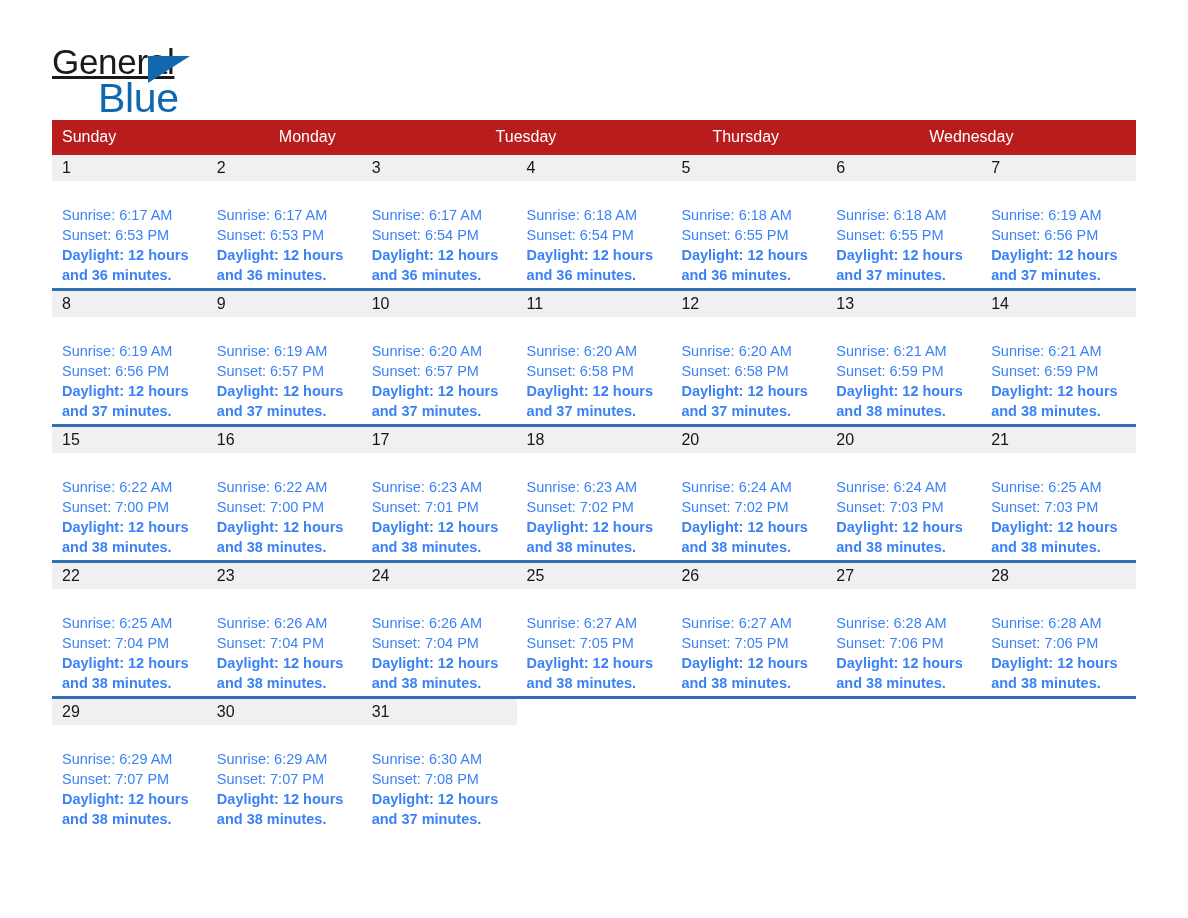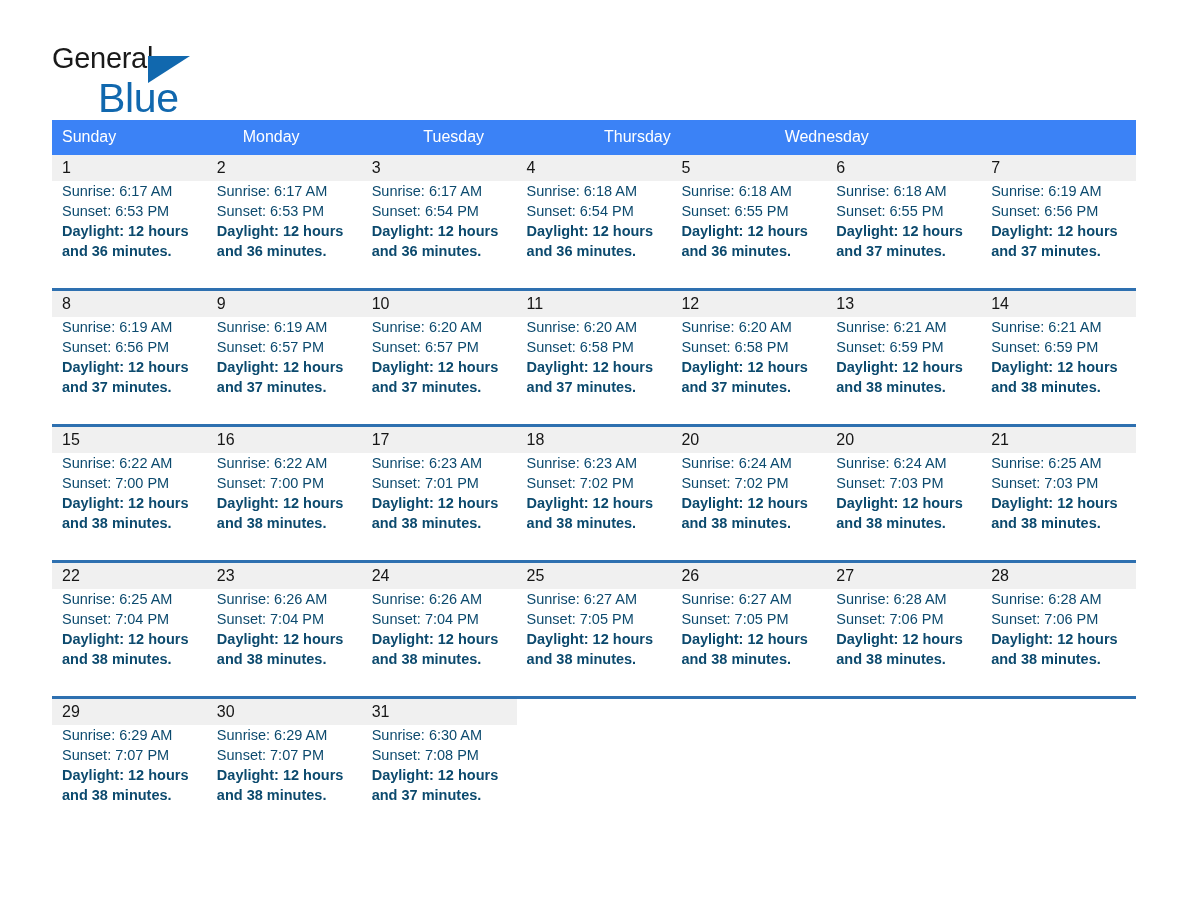--- a/index.html
+++ b/index.html
@@ -31,26 +31,27 @@
     height: 104px;
     box-sizing: border-box;
   }
   .brand {
     position: relative;
     width: 150px;
     height: 66px;
     line-height: 1;
   }
   .brand-top {
-    font-size: 29px;
+    font-size: 35px;
     color: #1a1a1a;
     letter-spacing: -0.3px;
     font-weight: 400;
     display: block;
     height: 36px;
+    text-decoration: underline;
   }
   .brand-tri {
     position: absolute;
     left: 96px;
     top: 12px;
     width: 0;
     height: 0;
     border-left: 42px solid #1168ae;
     border-bottom: 27px solid transparent;
   }
@@ -81,22 +82,22 @@
     white-space: nowrap;
   }
 
   
   .calendar {
     width: 1084px;
     margin-top: 16px;
   }
   .weekdays {
     display: grid;
-    grid-template-columns: repeat(6, 1fr);
-    background: #3b82f6;
+    grid-template-columns: repeat(5, 1fr);
+    background: #b91c1c;
   }
   .weekday {
     color: #ffffff;
     font-size: 16px;
     padding: 8px 0 9px 10px;
     box-sizing: border-box;
   }
 
   .week {
     display: grid;
@@ -119,24 +120,24 @@
     height: 26px;
     box-sizing: border-box;
     line-height: 17px;
   }
   .cell.empty .daynum {
     background: #ffffff;
     color: transparent;
   }
   .cell.empty .info { visibility: hidden; }
   .info {
-    padding: 0 12px 0 10px;
+    padding: 24px 12px 0 10px;
     font-size: 14.5px;
     line-height: 20px;
-    color: #0c4a6e;
+    color: #3b82f6;
   }
   .info div { white-space: nowrap; }
   .info .daylight { white-space: normal; font-weight: bold; }
 </style>
 </head>
 <body>
 
 <div class="page">
 
   <div class="header">

